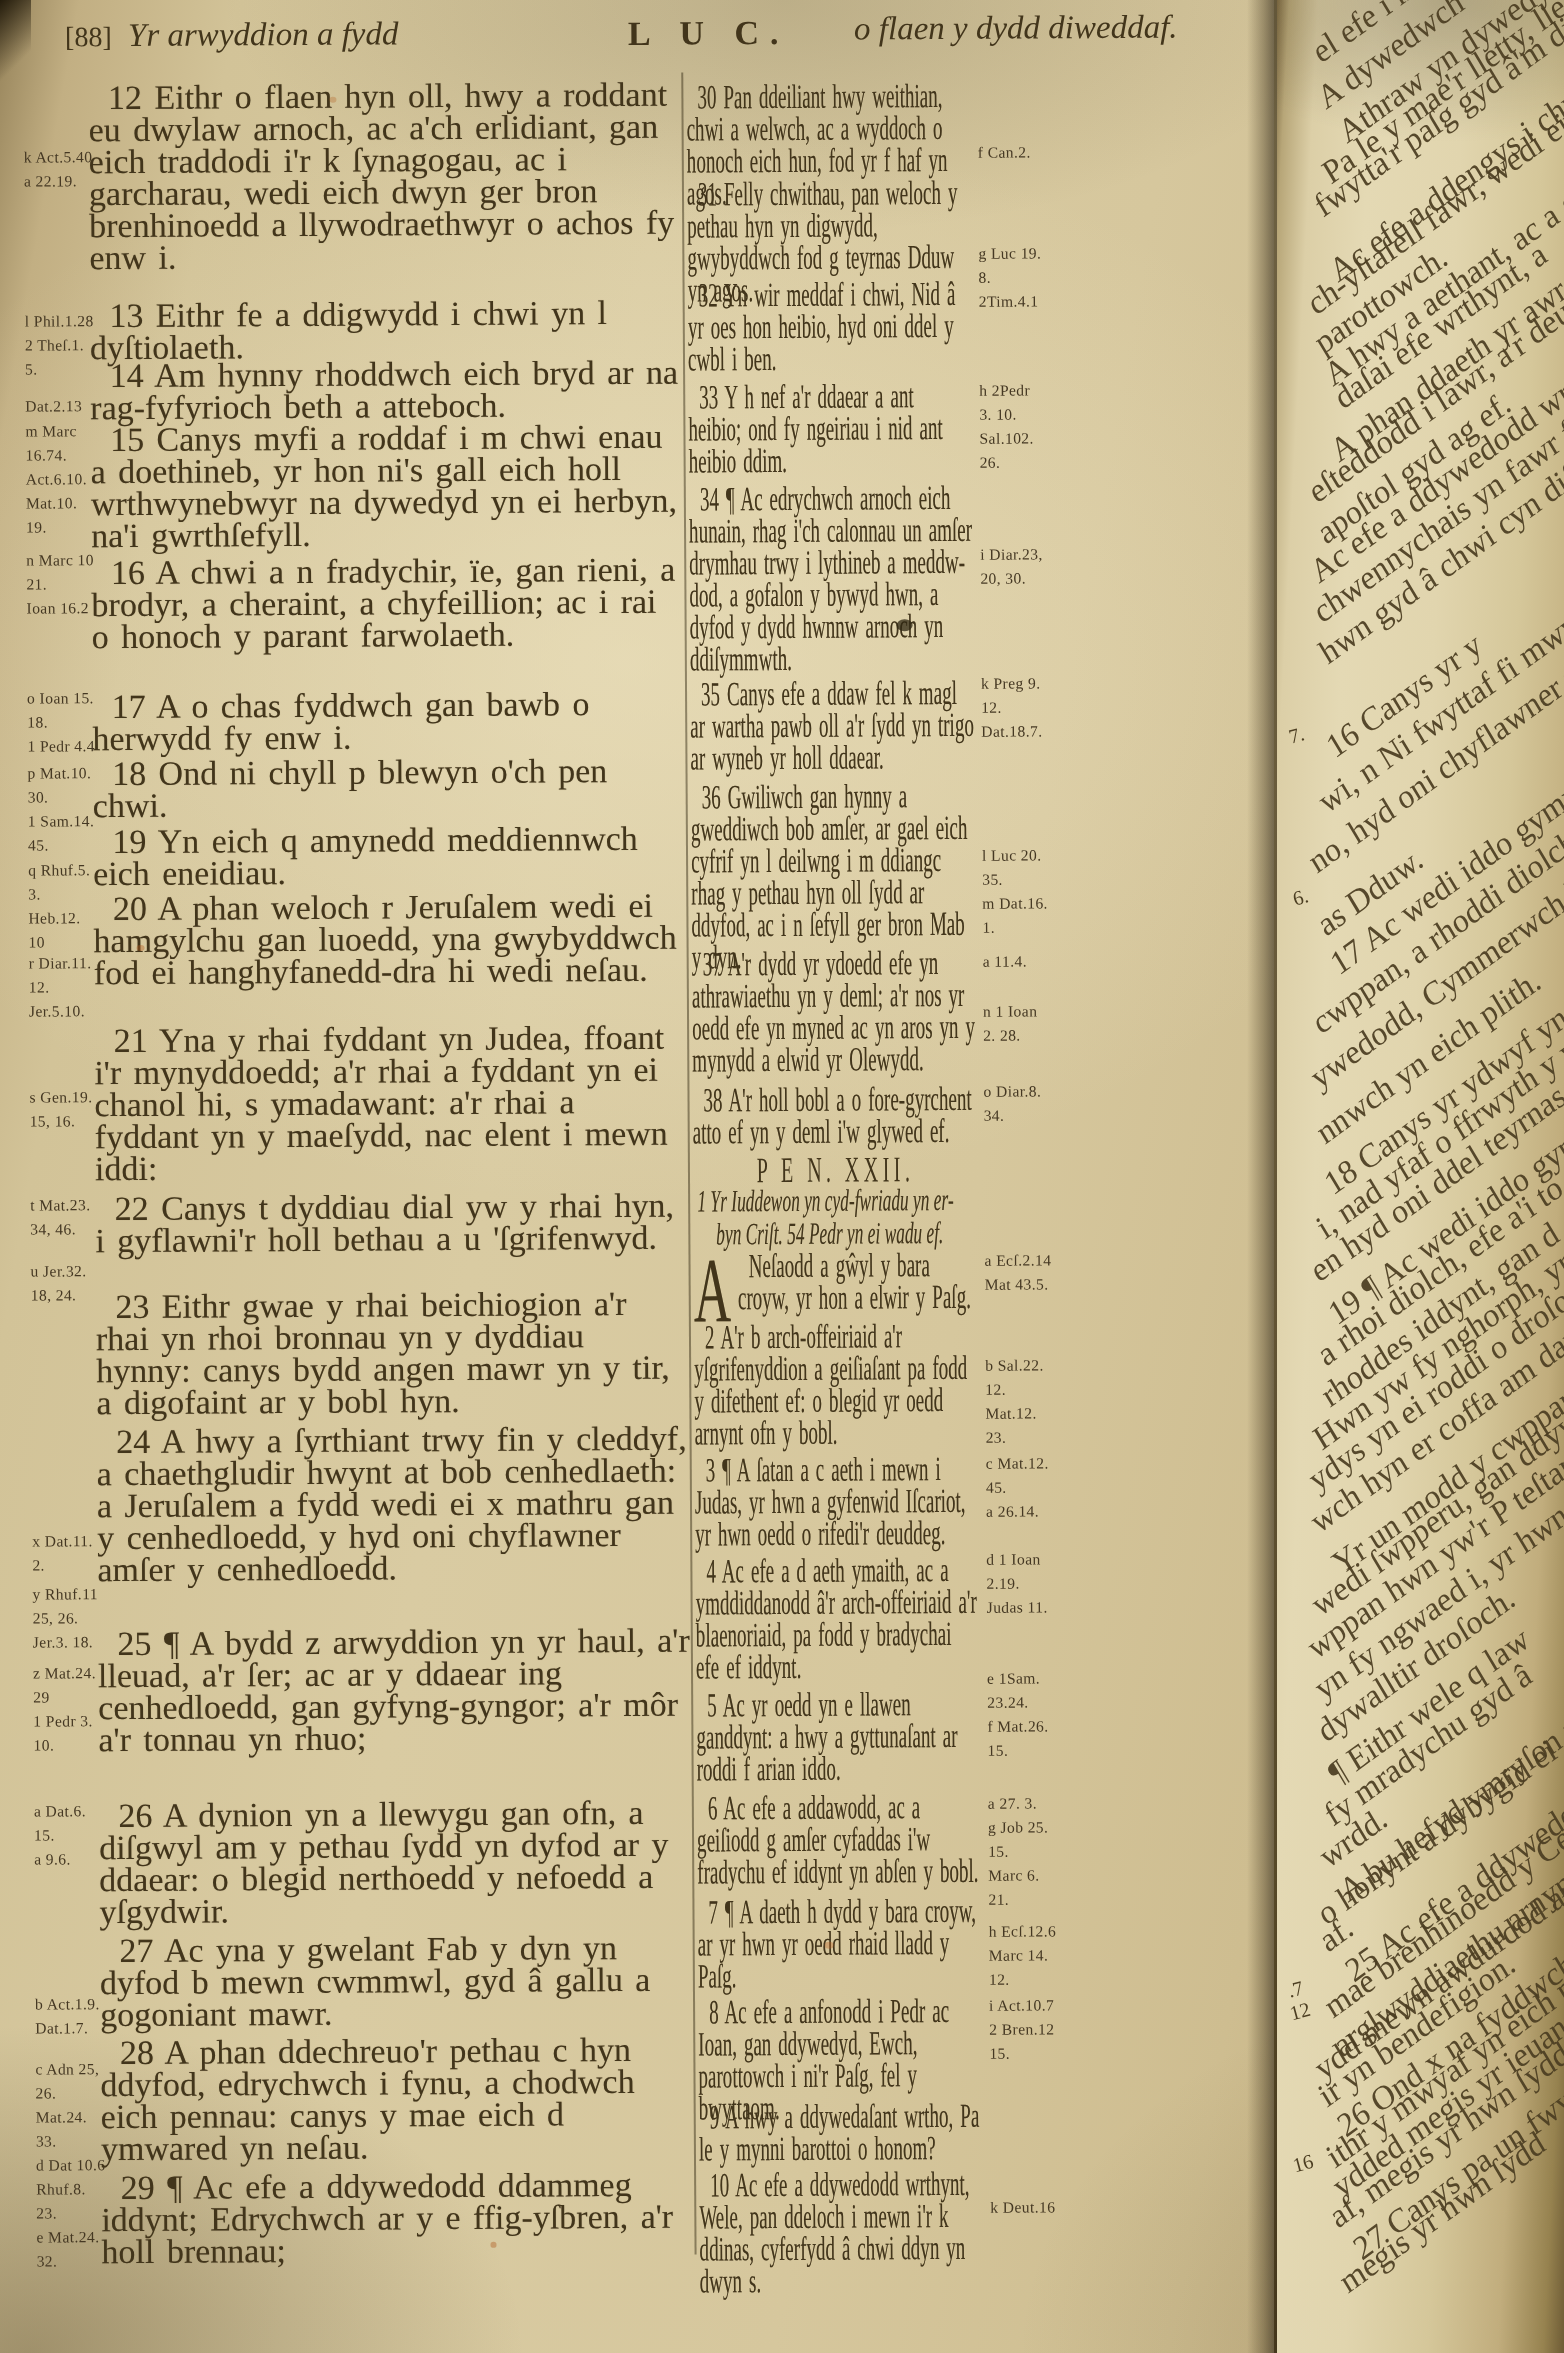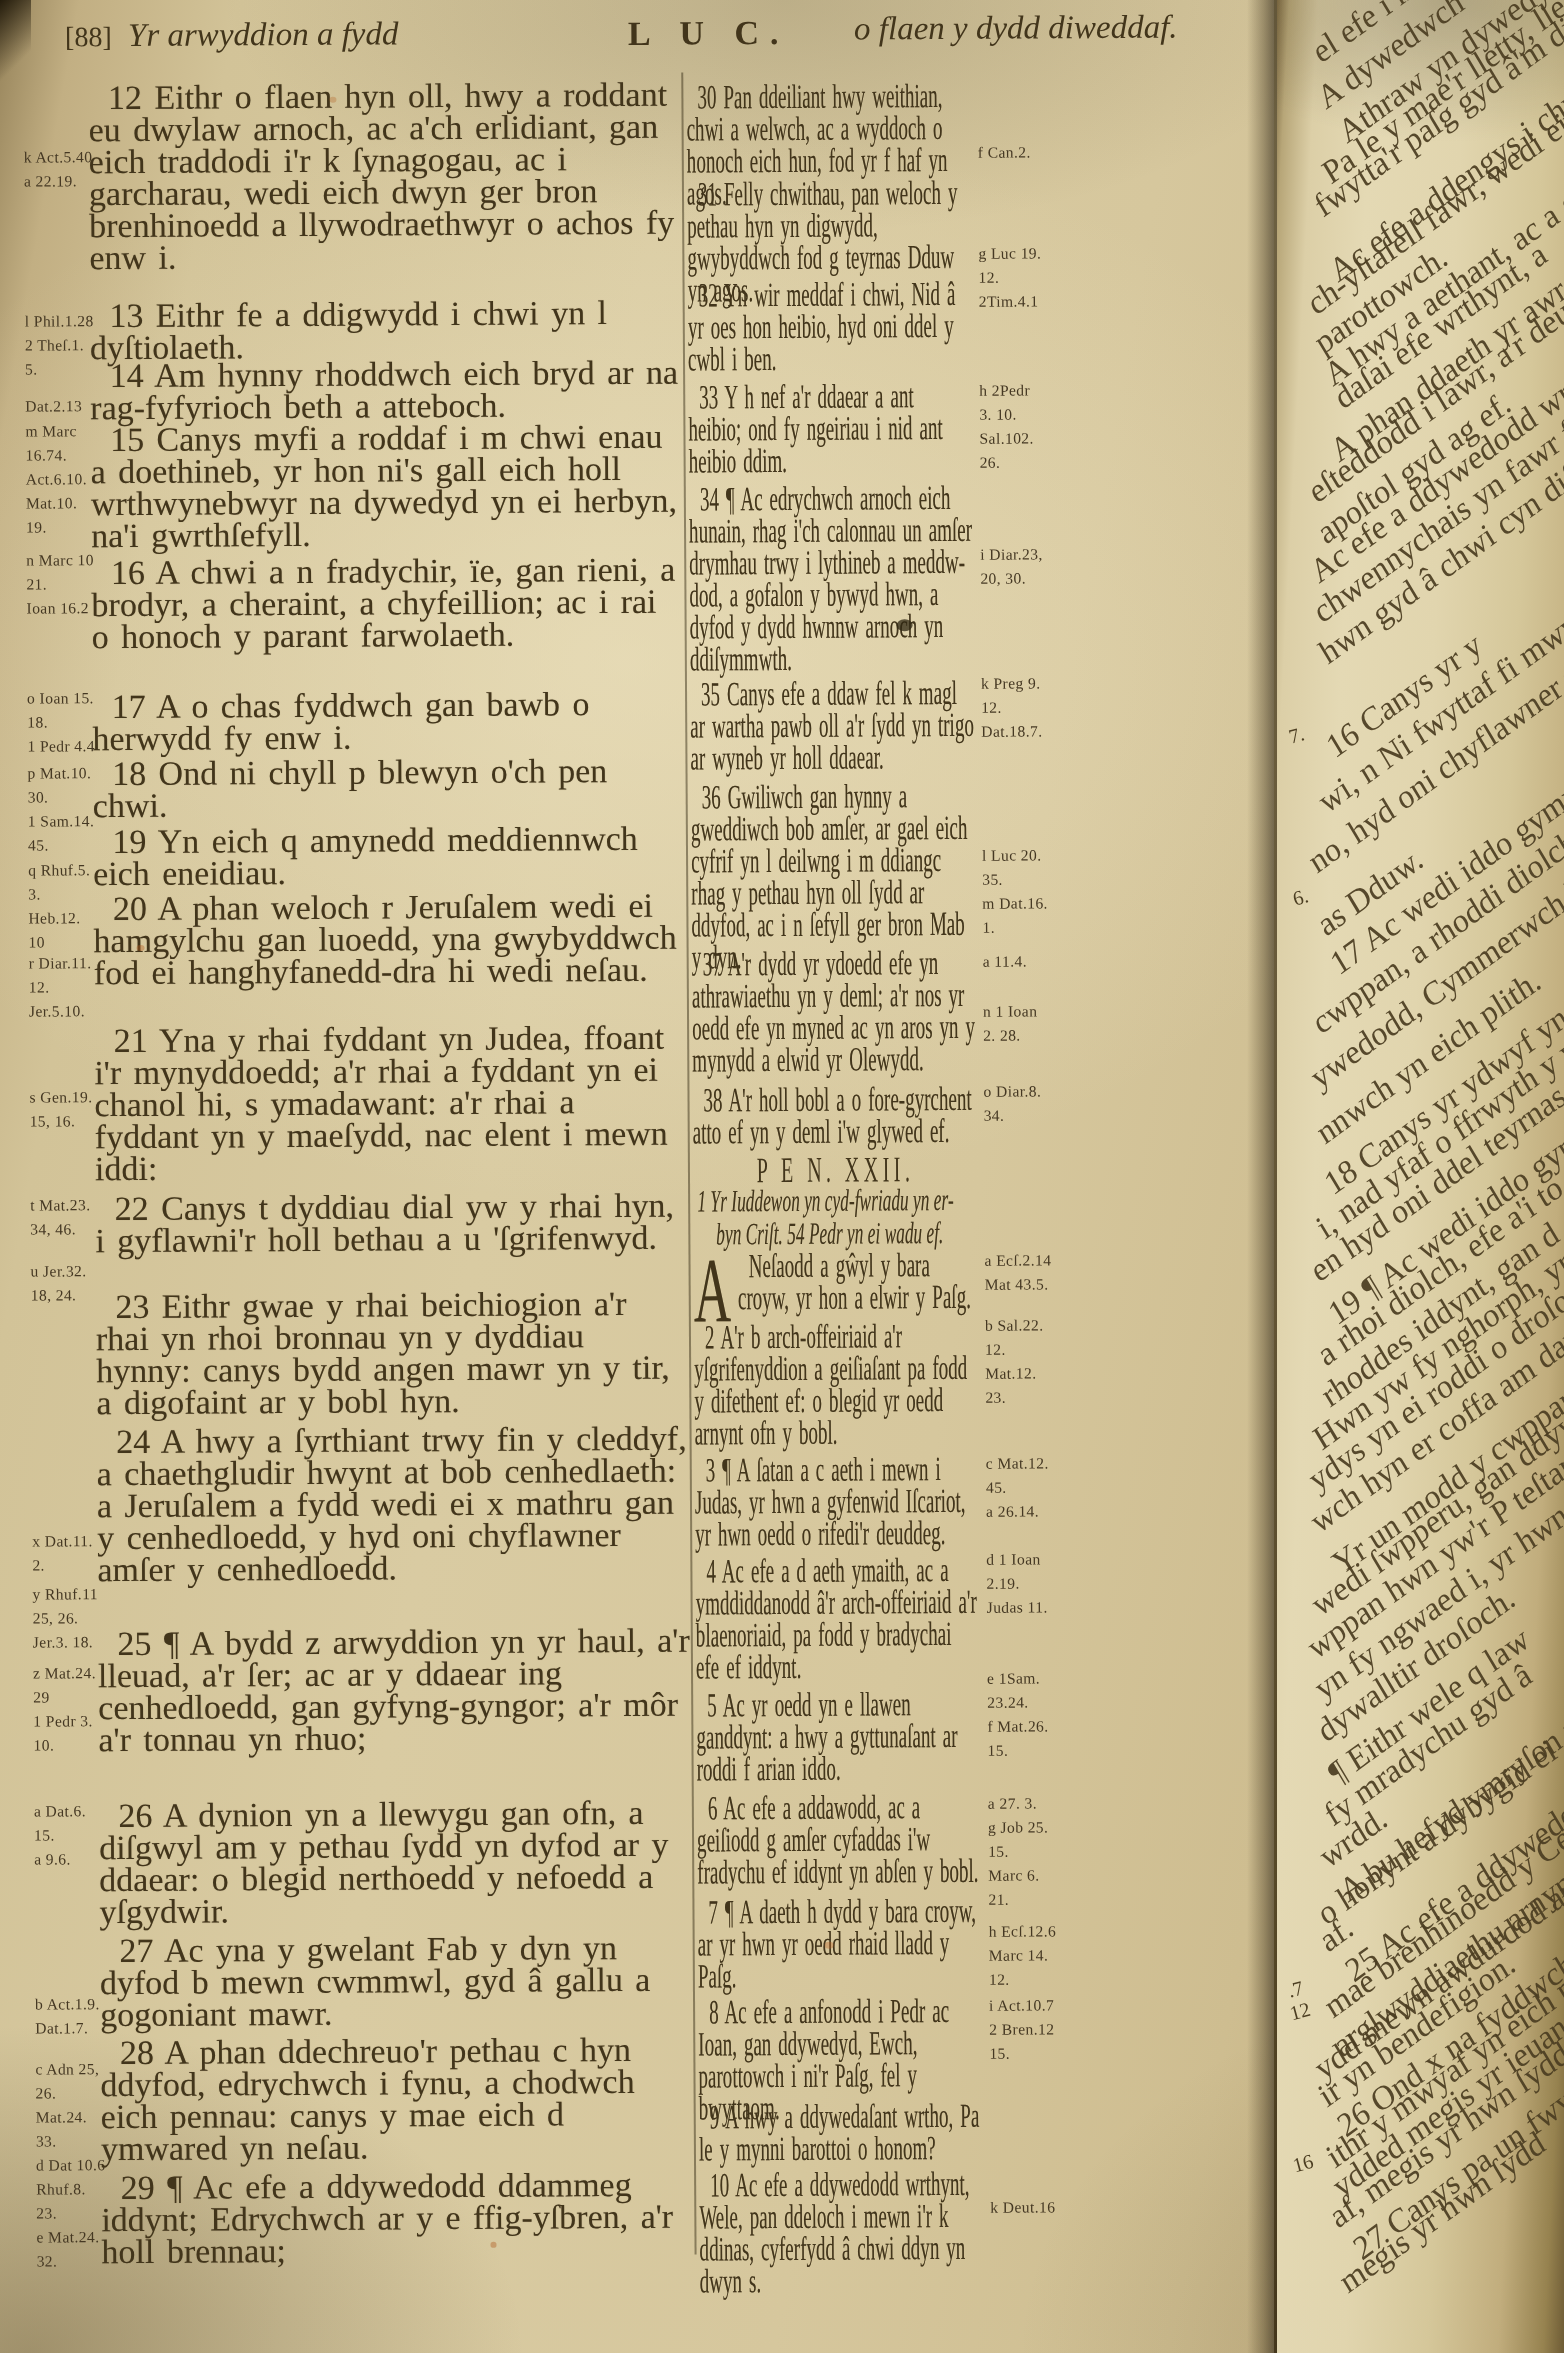--- a/index.html
+++ b/index.html
@@ -180,21 +180,21 @@
       <div class="rv" style="top:1792px">6 Ac efe a addawodd, ac a geiſiodd g amſer cyfaddas i'w fradychu ef iddynt yn abſen y bobl.</div>
       <div class="rv" style="top:1896px">7 ¶ A daeth h dydd y bara croyw, ar yr hwn yr oedd rhaid lladd y Paſg.</div>
       <div class="rv" style="top:1996px">8 Ac efe a anfonodd i Pedr ac Ioan, gan ddywedyd, Ewch, parottowch i ni'r Paſg, fel y bwyttaom.</div>
       <div class="rv" style="top:2101px">9 A hwy a ddywedaſant wrtho, Pa le y mynni barottoi o honom?</div>
       <div class="rv" style="top:2169px">10 Ac efe a ddywedodd wrthynt, Wele, pan ddeloch i mewn i'r k ddinas, cyferfydd â chwi ddyn yn dwyn s.</div>
     </div>
 
     <div class="rnotes">
       <div class="mn" style="top:142px">f Can.2.</div>
       <div class="mn" style="top:243px">g Luc 19.
-12.
+8.
 2Tim.4.1</div>
       <div class="mn" style="top:380px">h 2Pedr
 3. 10.
 Sal.102.
 26.</div>
       <div class="mn" style="top:544px">i Diar.23,
 20, 30.</div>
       <div class="mn" style="top:673px">k Preg 9.
 12.
 Dat.18.7.</div>
@@ -202,21 +202,21 @@
 35.
 m Dat.16.
 1.</div>
       <div class="mn" style="top:951px">a 11.4.</div>
       <div class="mn" style="top:1001px">n 1 Ioan
 2. 28.</div>
       <div class="mn" style="top:1081px">o Diar.8.
 34.</div>
       <div class="mn" style="top:1250px">a Ecſ.2.14
 Mat 43.5.</div>
-      <div class="mn" style="top:1315px">b Sal.22.
+      <div class="mn" style="top:1355px">b Sal.22.
 12.
 Mat.12.
 23.</div>
       <div class="mn" style="top:1453px">c Mat.12.
 45.
 a 26.14.</div>
       <div class="mn" style="top:1549px">d 1 Ioan
 2.19.
 Judas 11.</div>
       <div class="mn" style="top:1668px">e 1Sam.

